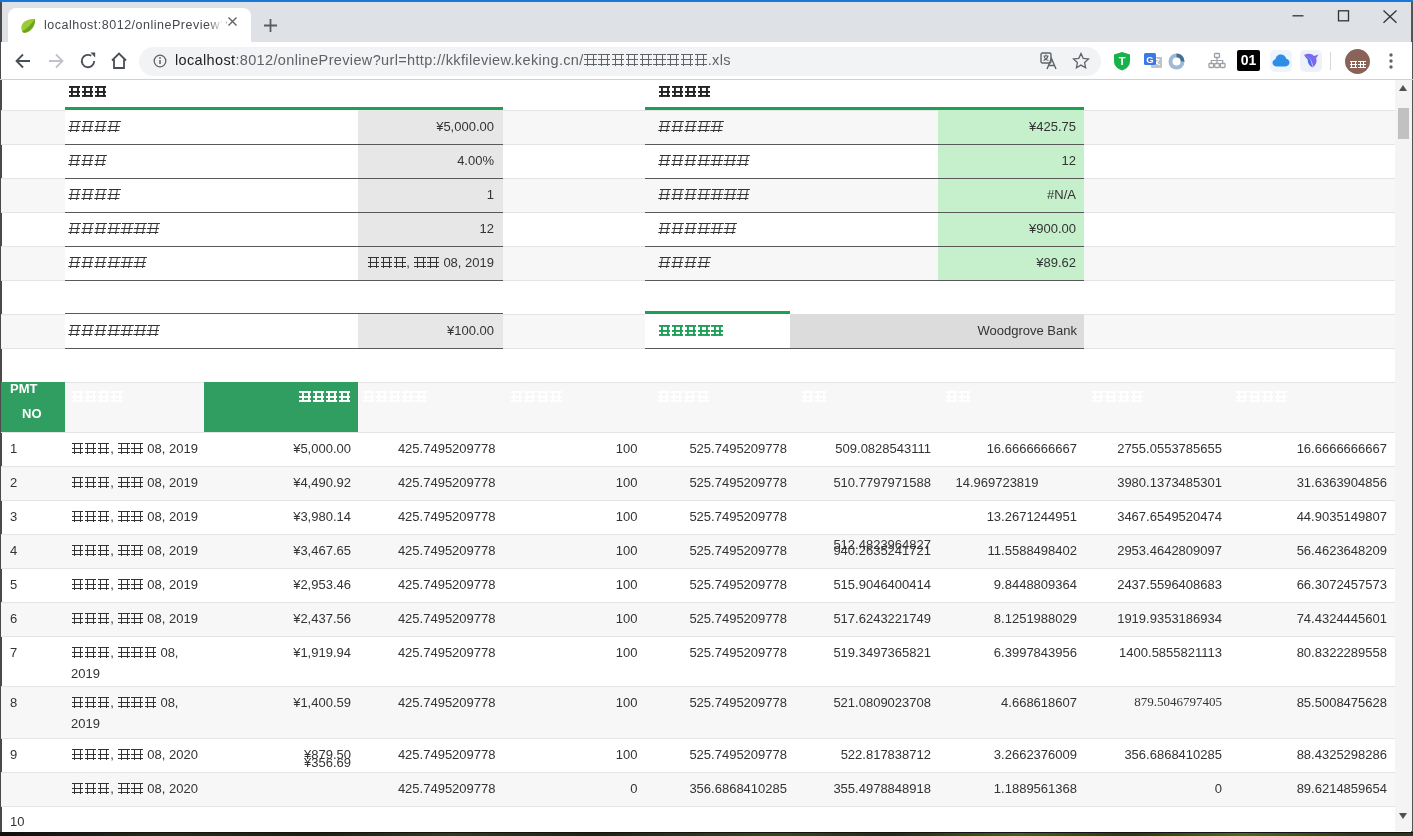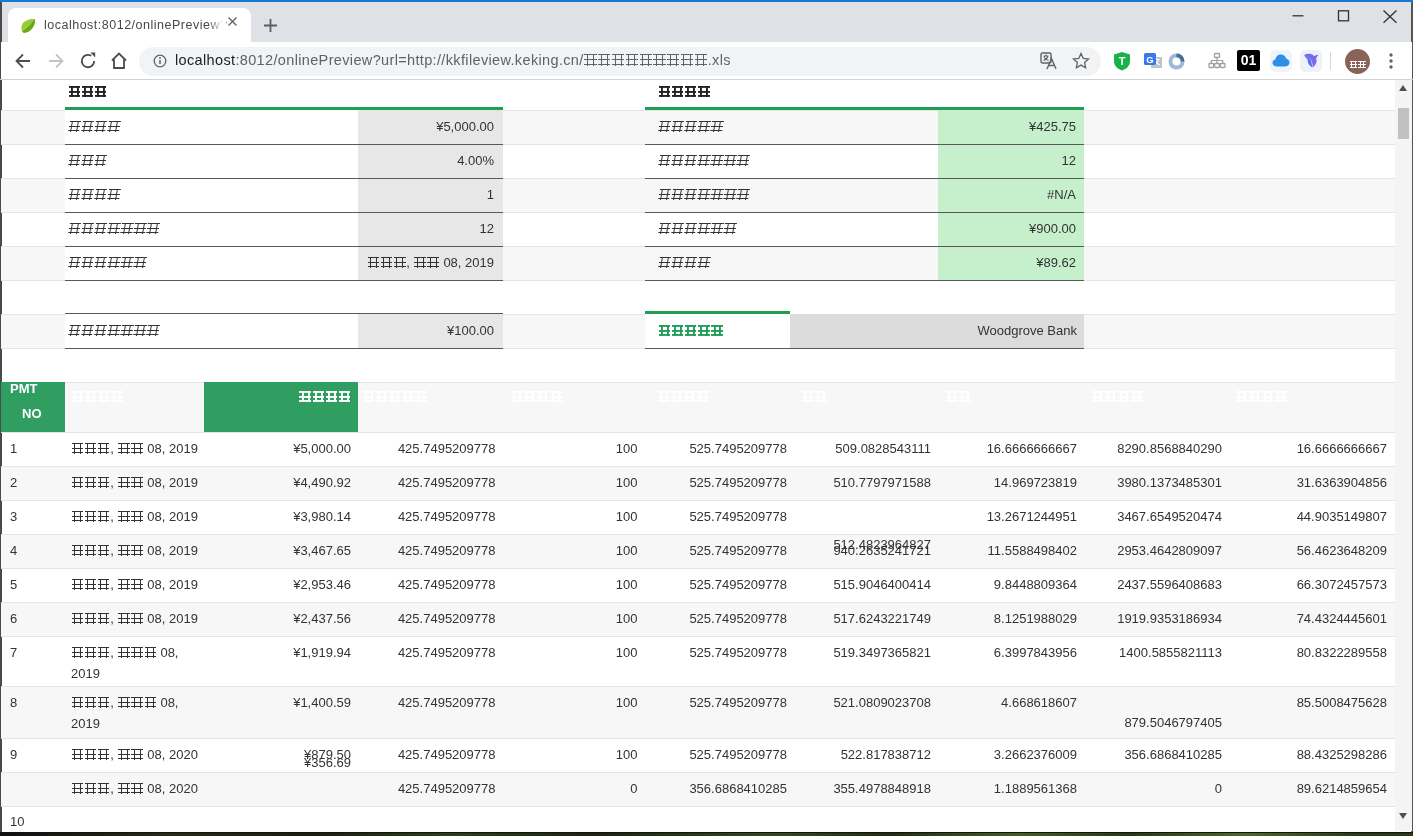--- a/index.html
+++ b/index.html
@@ -230,30 +230,30 @@
 <div class="hdrtx" style="left:1091px;top:389px;"><span class="c cb"></span><span class="c cb"></span><span class="c cb"></span><span class="c cb"></span></div>
 <div class="hdrtx" style="left:1235px;top:389px;"><span class="c cb"></span><span class="c cb"></span><span class="c cb"></span><span class="c cb"></span></div>
 <div class="txt" style="left:10px;top:441px;">1</div>
 <div class="txt" style="left:71px;top:441px;"><span class="c"></span><span class="c"></span><span class="c"></span>, <span class="c"></span><span class="c"></span> 08, 2019</div>
 <div class="txt rt" style="left:191px;top:441px;width:160px;">¥5,000.00</div>
 <div class="txt rt" style="left:335.5px;top:441px;width:160px;">425.7495209778</div>
 <div class="txt rt" style="left:477.5px;top:441px;width:160px;">100</div>
 <div class="txt rt" style="left:627px;top:441px;width:160px;">525.7495209778</div>
 <div class="txt rt" style="left:771px;top:441px;width:160px;">509.0828543111</div>
 <div class="txt rt" style="left:917px;top:441px;width:160px;">16.6666666667</div>
-<div class="txt rt" style="left:1062px;top:441px;width:160px;">8290.8568840290</div>
+<div class="txt rt" style="left:1062px;top:441px;width:160px;">2755.0553785655</div>
 <div class="txt rt" style="left:1227px;top:441px;width:160px;">16.6666666667</div>
 <div class="txt" style="left:10px;top:475px;">2</div>
 <div class="txt" style="left:71px;top:475px;"><span class="c"></span><span class="c"></span><span class="c"></span>, <span class="c"></span><span class="c"></span> 08, 2019</div>
 <div class="txt rt" style="left:191px;top:475px;width:160px;">¥4,490.92</div>
 <div class="txt rt" style="left:335.5px;top:475px;width:160px;">425.7495209778</div>
 <div class="txt rt" style="left:477.5px;top:475px;width:160px;">100</div>
 <div class="txt rt" style="left:627px;top:475px;width:160px;">525.7495209778</div>
 <div class="txt rt" style="left:771px;top:475px;width:160px;">510.7797971588</div>
-<div class="txt rt" style="left:917px;top:475px;width:160px;">14.969723819</div>
+<div class="txt rt" style="left:917px;top:475px;width:160px;text-align:center;">14.969723819</div>
 <div class="txt rt" style="left:1062px;top:475px;width:160px;">3980.1373485301</div>
 <div class="txt rt" style="left:1227px;top:475px;width:160px;">31.6363904856</div>
 <div class="txt" style="left:10px;top:509px;">3</div>
 <div class="txt" style="left:71px;top:509px;"><span class="c"></span><span class="c"></span><span class="c"></span>, <span class="c"></span><span class="c"></span> 08, 2019</div>
 <div class="txt rt" style="left:191px;top:509px;width:160px;">¥3,980.14</div>
 <div class="txt rt" style="left:335.5px;top:509px;width:160px;">425.7495209778</div>
 <div class="txt rt" style="left:477.5px;top:509px;width:160px;">100</div>
 <div class="txt rt" style="left:627px;top:509px;width:160px;">525.7495209778</div>
 <div class="txt rt" style="left:771px;top:537px;width:160px;">512.4823964827</div>
 <div class="txt rt" style="left:917px;top:509px;width:160px;">13.2671244951</div>
@@ -302,21 +302,21 @@
 <div class="txt rt" style="left:1227px;top:645px;width:160px;">80.8322289558</div>
 <div class="txt" style="left:10px;top:695px;">8</div>
 <div class="txt" style="left:71px;top:695px;"><span class="c"></span><span class="c"></span><span class="c"></span>, <span class="c"></span><span class="c"></span><span class="c"></span> 08,</div>
 <div class="txt" style="left:71px;top:716px;">2019</div>
 <div class="txt rt" style="left:191px;top:695px;width:160px;">¥1,400.59</div>
 <div class="txt rt" style="left:335.5px;top:695px;width:160px;">425.7495209778</div>
 <div class="txt rt" style="left:477.5px;top:695px;width:160px;">100</div>
 <div class="txt rt" style="left:627px;top:695px;width:160px;">525.7495209778</div>
 <div class="txt rt" style="left:771px;top:695px;width:160px;">521.0809023708</div>
 <div class="txt rt" style="left:917px;top:695px;width:160px;">4.668618607</div>
-<div class="txt rt" style="left:1062px;top:715px;width:160px;">879.5046797405</div>
+<div class="txt rt" style="left:1062px;top:694px;width:160px;font-family:Liberation Serif, serif;">879.5046797405</div>
 <div class="txt rt" style="left:1227px;top:695px;width:160px;">85.5008475628</div>
 <div class="txt" style="left:10px;top:747px;">9</div>
 <div class="txt" style="left:71px;top:747px;"><span class="c"></span><span class="c"></span><span class="c"></span>, <span class="c"></span><span class="c"></span> 08, 2020</div>
 <div class="txt rt" style="left:191px;top:747px;width:160px;">¥879.50</div>
 <div class="txt rt" style="left:335.5px;top:747px;width:160px;">425.7495209778</div>
 <div class="txt rt" style="left:477.5px;top:747px;width:160px;">100</div>
 <div class="txt rt" style="left:627px;top:747px;width:160px;">525.7495209778</div>
 <div class="txt rt" style="left:771px;top:747px;width:160px;">522.817838712</div>
 <div class="txt rt" style="left:917px;top:747px;width:160px;">3.2662376009</div>
 <div class="txt rt" style="left:1062px;top:747px;width:160px;">356.6868410285</div>

